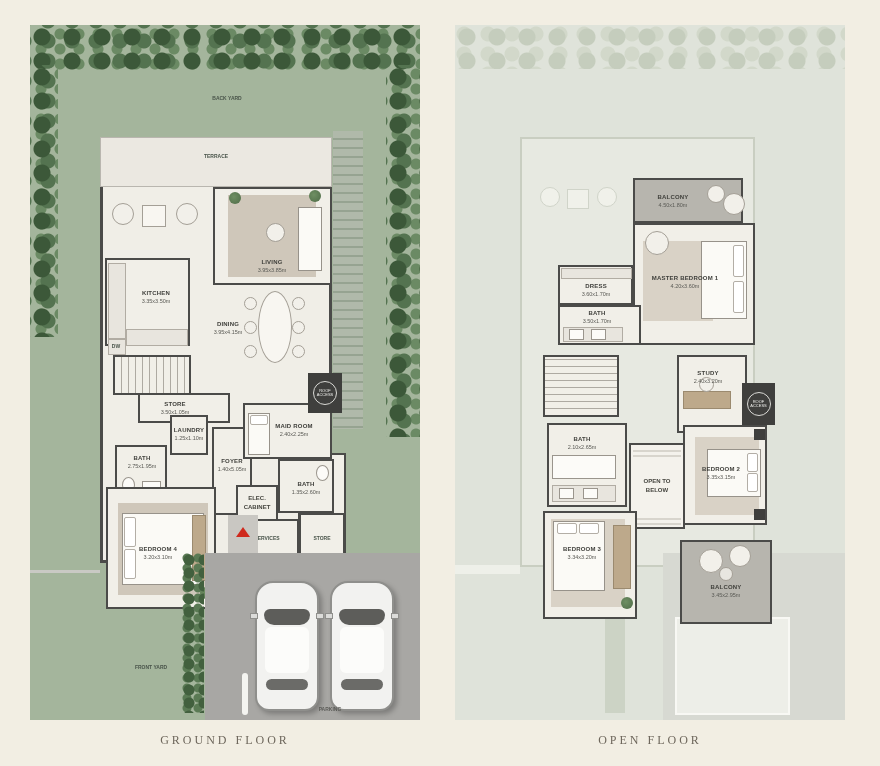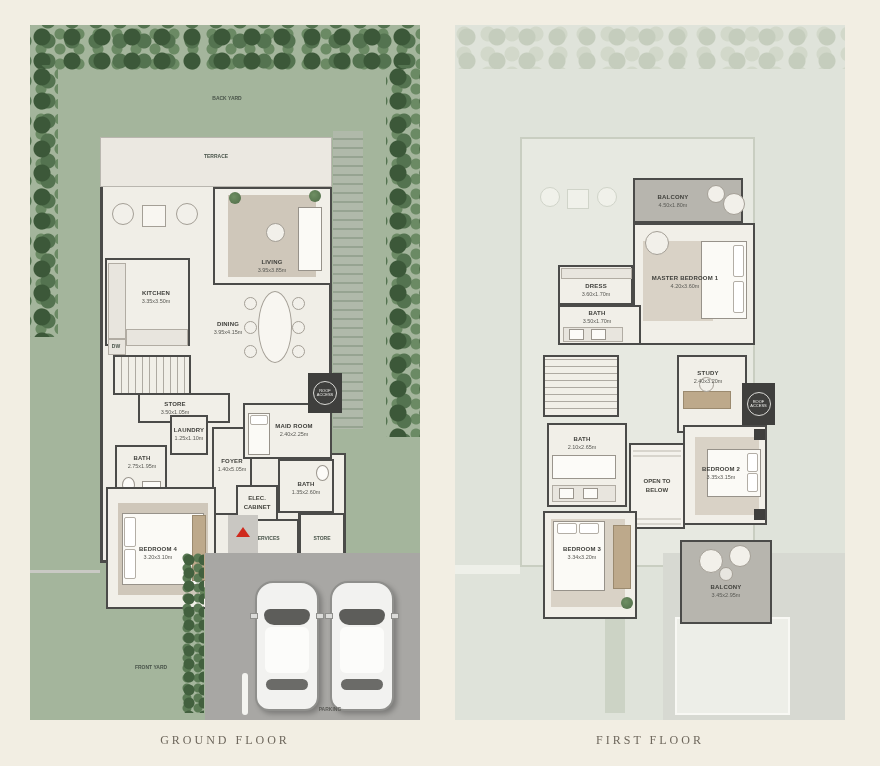--- a/index.html
+++ b/index.html
@@ -332,14 +332,14 @@
     <div class="fchair" style="left:244px;top:524px;width:22px;height:22px"></div>
     <div class="fchair" style="left:274px;top:520px;width:20px;height:20px"></div>
     <div class="fchair" style="left:264px;top:542px;width:12px;height:12px;background:#e8e6e0"></div>
     <div class="lbl" style="left:271px;top:566px">
       <span class="nm">BALCONY</span>
       <span class="dm">3.45x2.95m</span>
     </div>
   </div>
 
   <div class="title t-gf">GROUND FLOOR</div>
-  <div class="title t-ff">FIRST FLOOR</div>
+  <div class="title t-ff">OPEN FLOOR</div>
 </div>
 
 </body></html>

